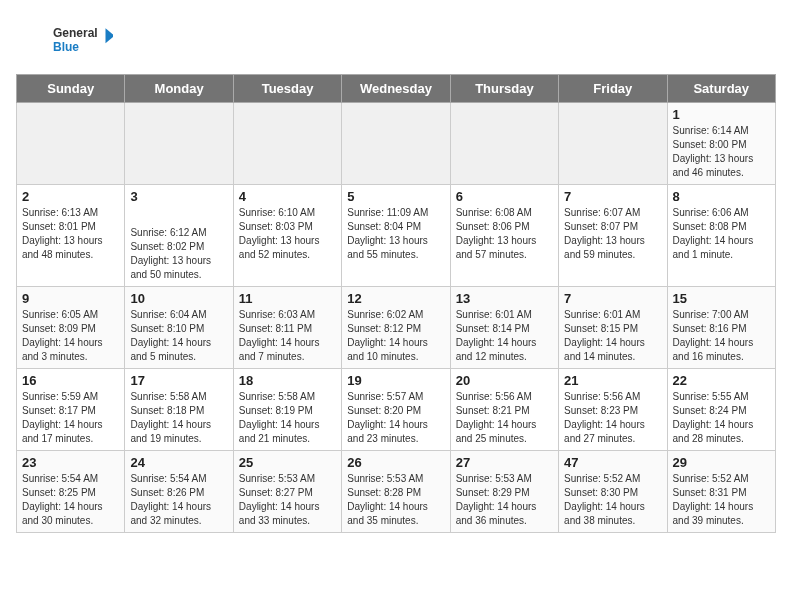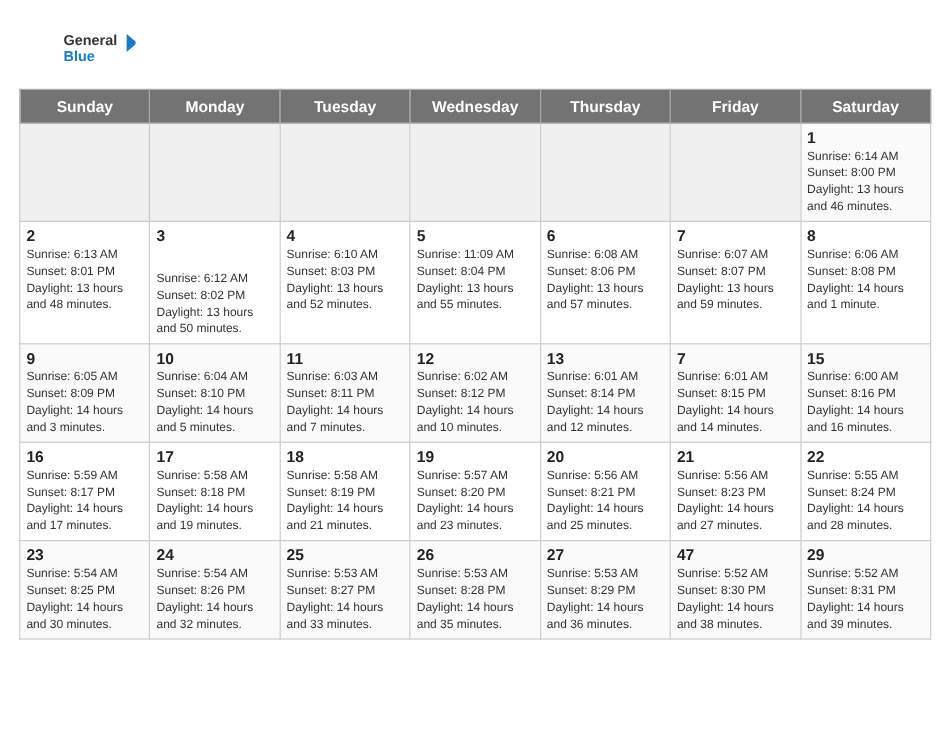--- a/index.html
+++ b/index.html
@@ -208,21 +208,21 @@
         </td>
         <td>
           <span class="day-number">7</span>
           <div class="day-info" style="white-space: pre-line;">Sunrise: 6:01 AM
 Sunset: 8:15 PM
 Daylight: 14 hours
 and 14 minutes.</div>
         </td>
         <td>
           <span class="day-number">15</span>
-          <div class="day-info" style="white-space: pre-line;">Sunrise: 6:00 AM
+          <div class="day-info" style="white-space: pre-line;">Sunrise: 7:00 AM
 Sunset: 8:16 PM
 Daylight: 14 hours
 and 16 minutes.</div>
         </td>
       </tr>
       <tr>
         <td>
           <span class="day-number">16</span>
           <div class="day-info" style="white-space: pre-line;">Sunrise: 5:59 AM
 Sunset: 8:17 PM

